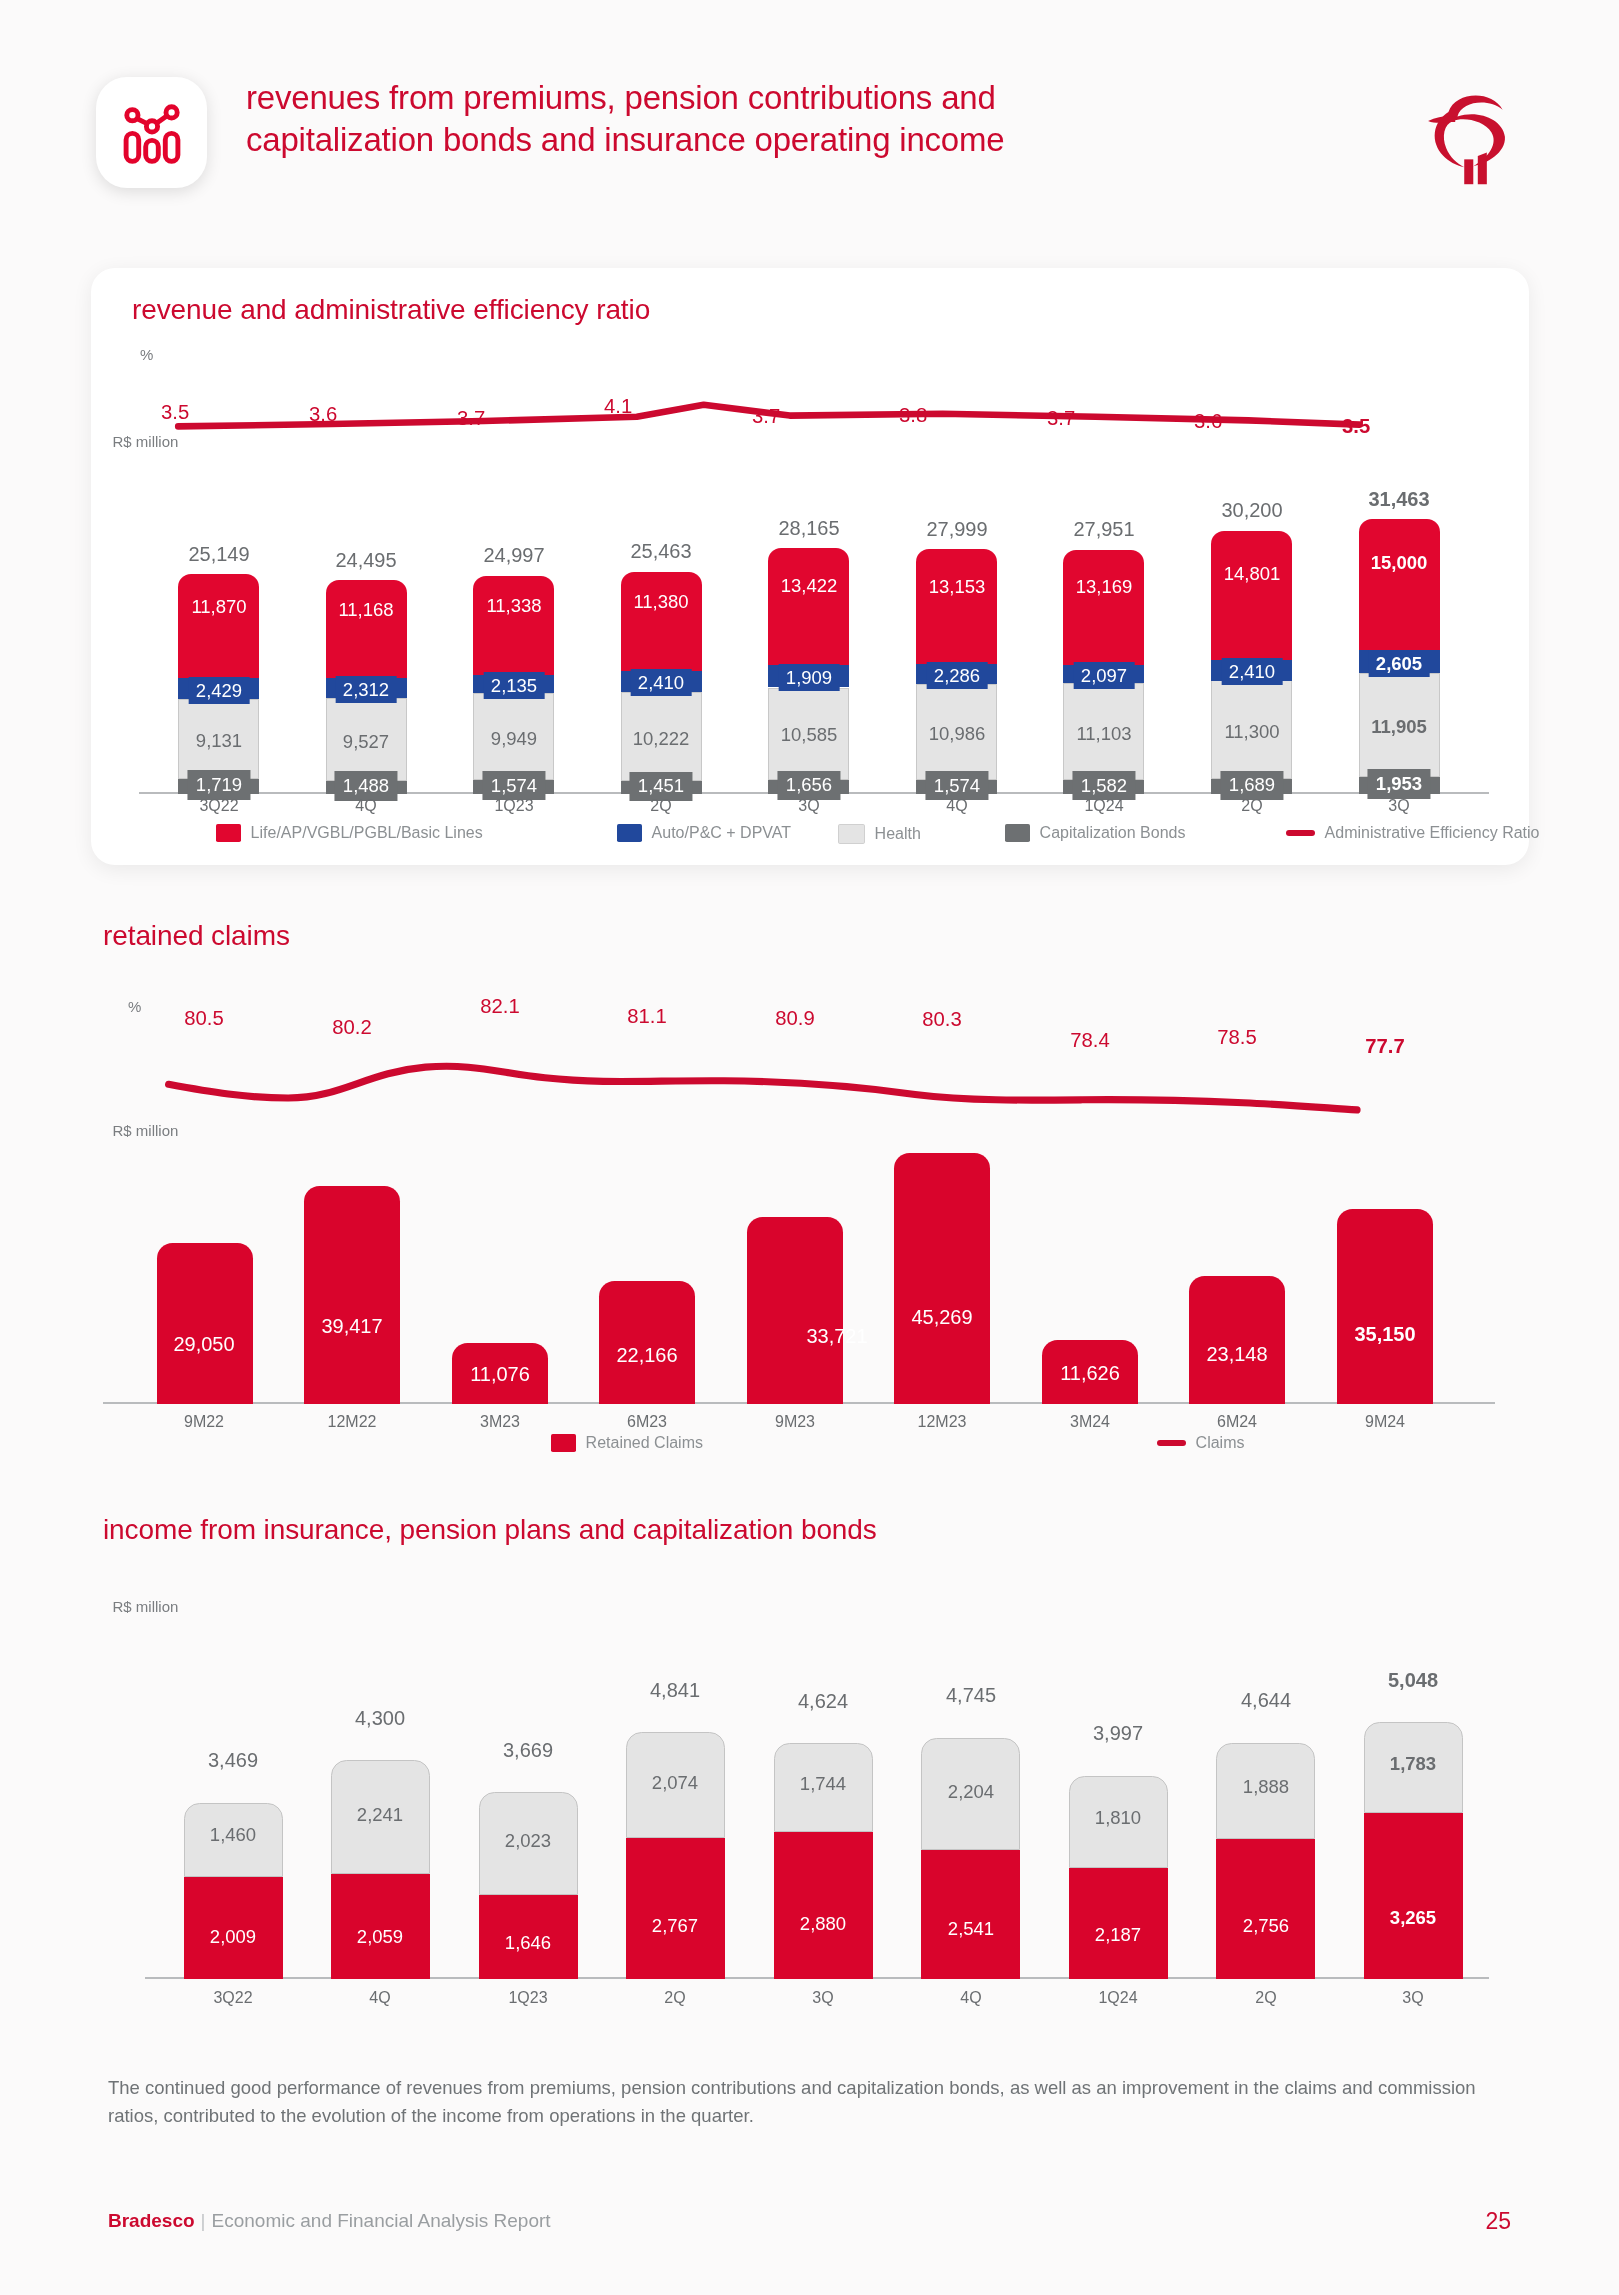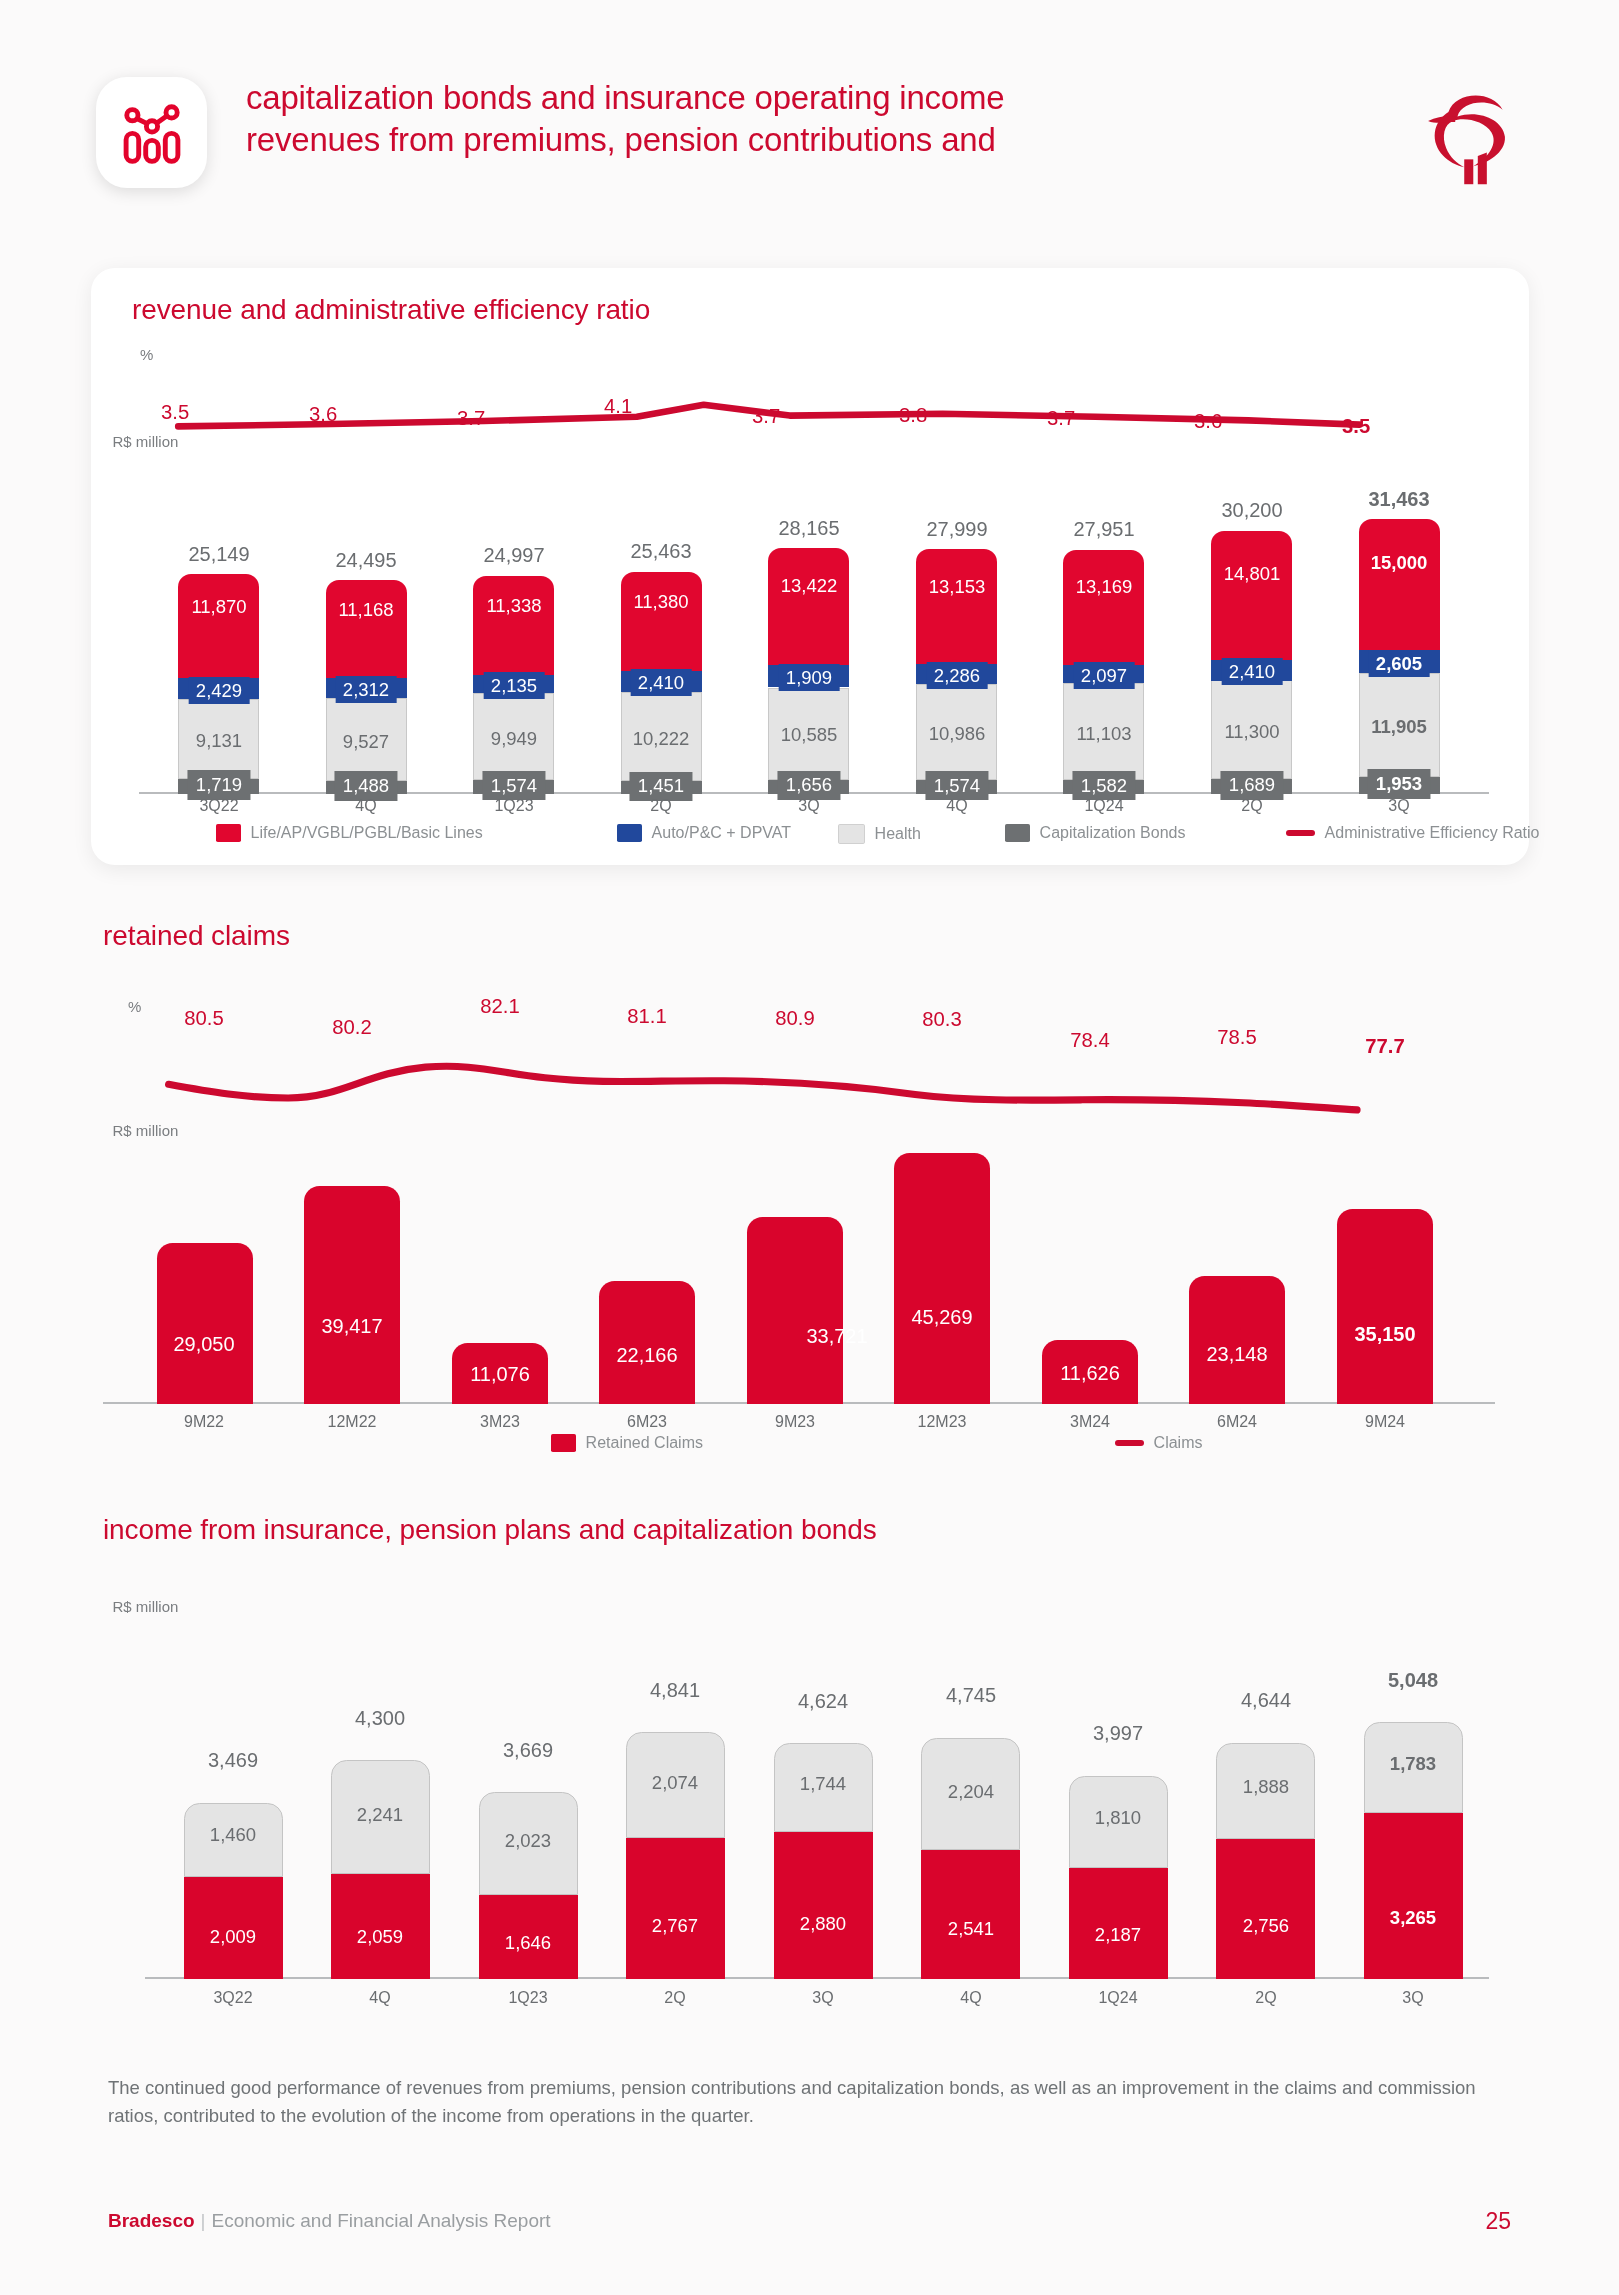--- a/index.html
+++ b/index.html
@@ -138,22 +138,22 @@
           <circle cx="78" cy="22" r="8"></circle>
           <line x1="29" y1="31" x2="43" y2="38"></line>
           <line x1="57" y1="37" x2="71" y2="27"></line>
           <rect x="13" y="52" width="18" height="40" rx="9"></rect>
           <rect x="41" y="62" width="18" height="30" rx="9"></rect>
           <rect x="69" y="52" width="18" height="40" rx="9"></rect>
         </g>
       </svg>
     </div>
     <div class="header-title">
+      <div>revenues from premiums, pension contributions and</div>
       <div>capitalization bonds and insurance operating income</div>
-      <div>revenues from premiums, pension contributions and</div>
     </div>
     <div class="header-logo">
       <svg width="113" height="113" viewBox="0 0 100 100">
         <path d="M34 30 C40 12, 72 10, 82 28 C70 18, 46 20, 42 34 C60 28, 82 36, 84 52
                  C85 66, 68 76, 56 78 C70 70, 78 58, 72 48 C66 38, 48 34, 38 38
                  C30 41, 28 52, 32 62 C35 70, 42 76, 48 79
                  C34 76, 20 64, 22 48 C23 40, 28 34, 34 30 Z" fill="#c8102e"></path>
         <path d="M16 38 C24 34, 34 33, 40 34 L40 39 C32 39, 23 41, 16 38 Z" fill="#c8102e"></path>
         <rect x="48" y="72" width="8" height="22" fill="#c8102e"></rect>
         <path d="M60 69 L68 66 L68 94 L60 94 Z" fill="#c8102e"></path>
@@ -378,21 +378,21 @@
         <div class="xtick" style="left:851px;top:505px;transform:translateX(-50%);">12M23</div>
         <div class="xtick" style="left:999px;top:505px;transform:translateX(-50%);">3M24</div>
         <div class="xtick" style="left:1146px;top:505px;transform:translateX(-50%);">6M24</div>
         <div class="xtick" style="left:1294px;top:505px;transform:translateX(-50%);">9M24</div>
       </div>
     <div id="c2-legend" class="legend" style="left:0; top:526px; width:1438px; height:27.5px;">
         <div class="legend-item" style="left:460px;top:0;">
           <span class="sw sw-box" style="background:#d9042c;"></span>
           <span class="legend-label">Retained Claims</span>
         </div>
-        <div class="legend-item" style="left:1024px;top:0;justify-content:center;">
+        <div class="legend-item" style="left:1066px;top:0;justify-content:center;">
           <span class="sw sw-line" style="background:#cc092f;"></span>
           <span class="legend-label">Claims</span>
         </div>
       </div>
   </div>
 
   <div class="plot" style="left:91px; top:1508px; width:1438px; height:550px;">
     <div class="section-title" style="left:12px; top:6px;">income from insurance, pension plans and capitalization bonds</div>
     <div class="axis-unit" style="left:21.5px; top:90px;">R$ million</div>
 

